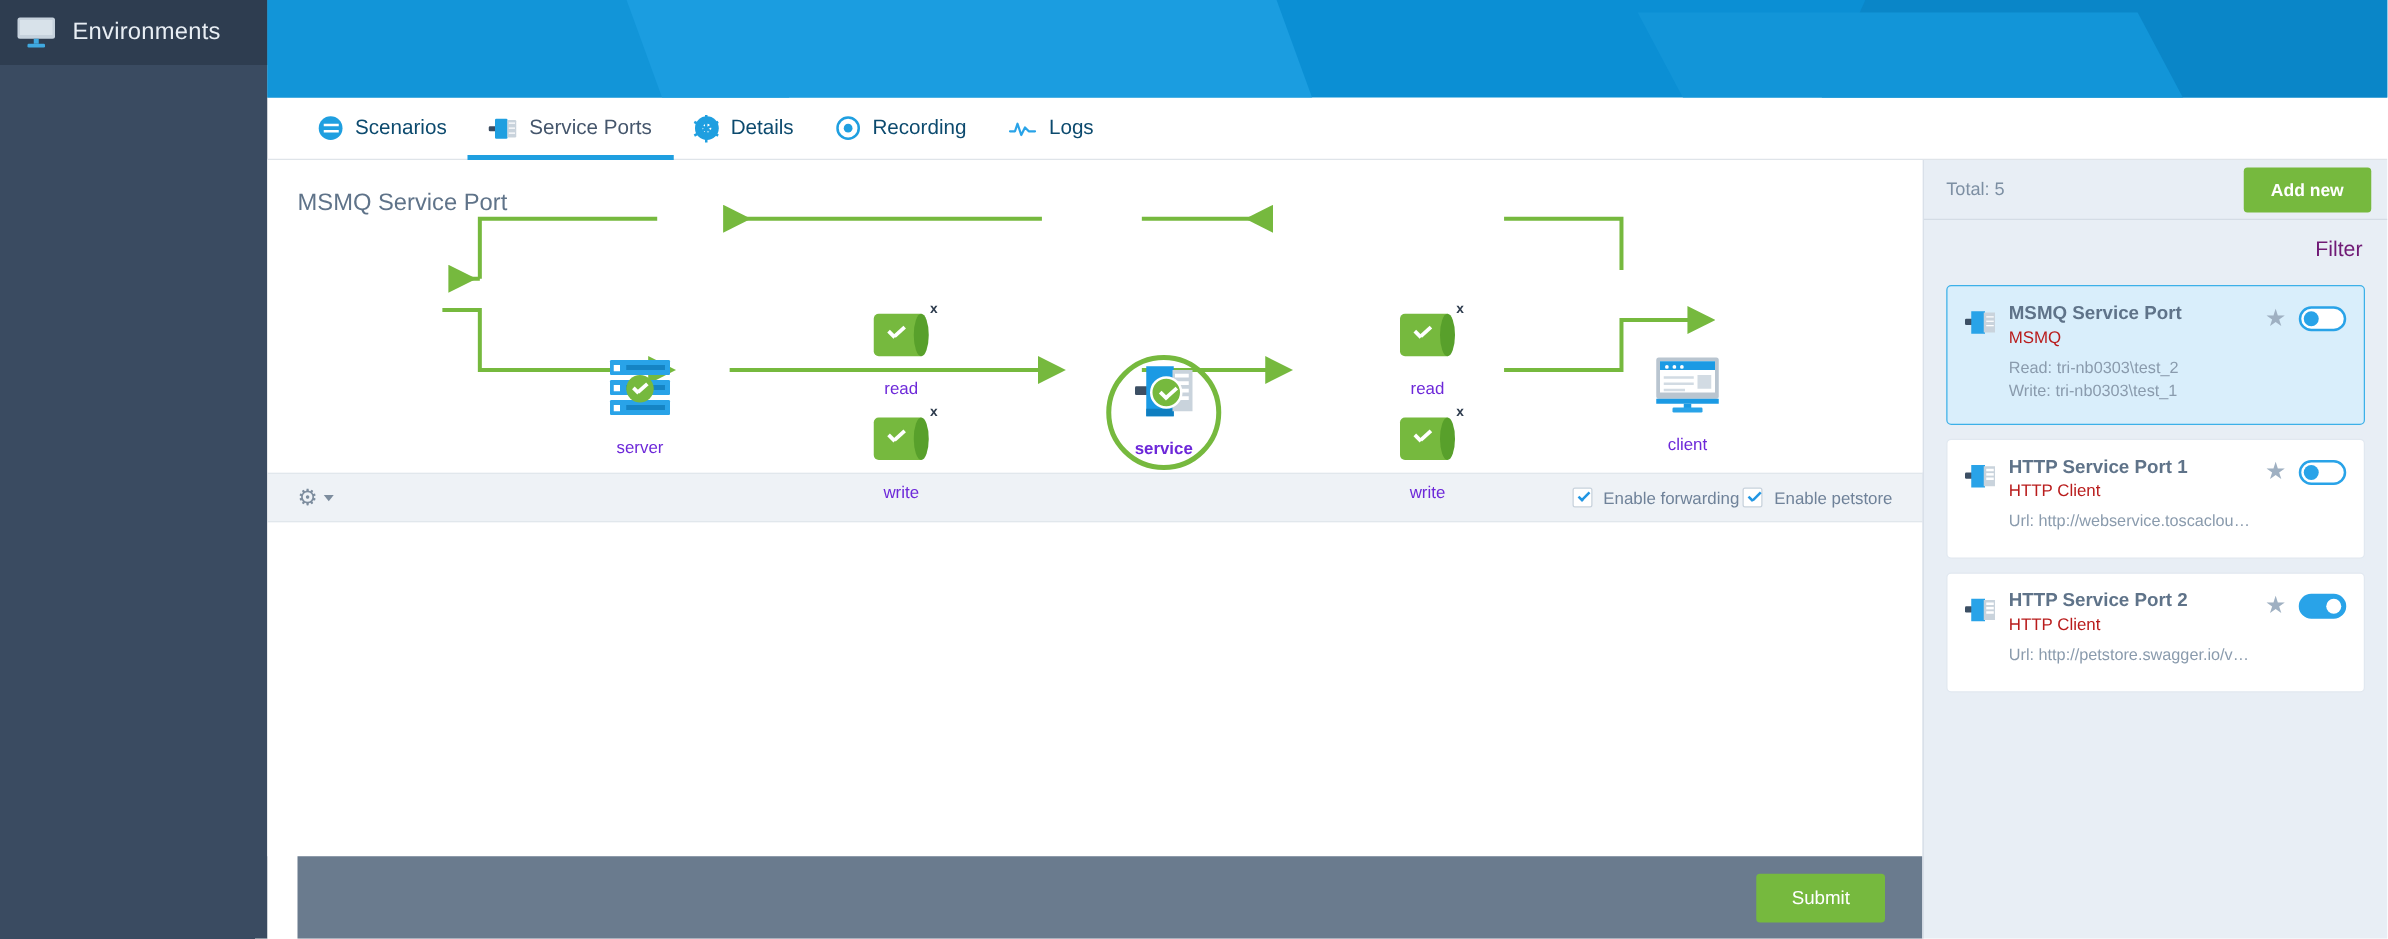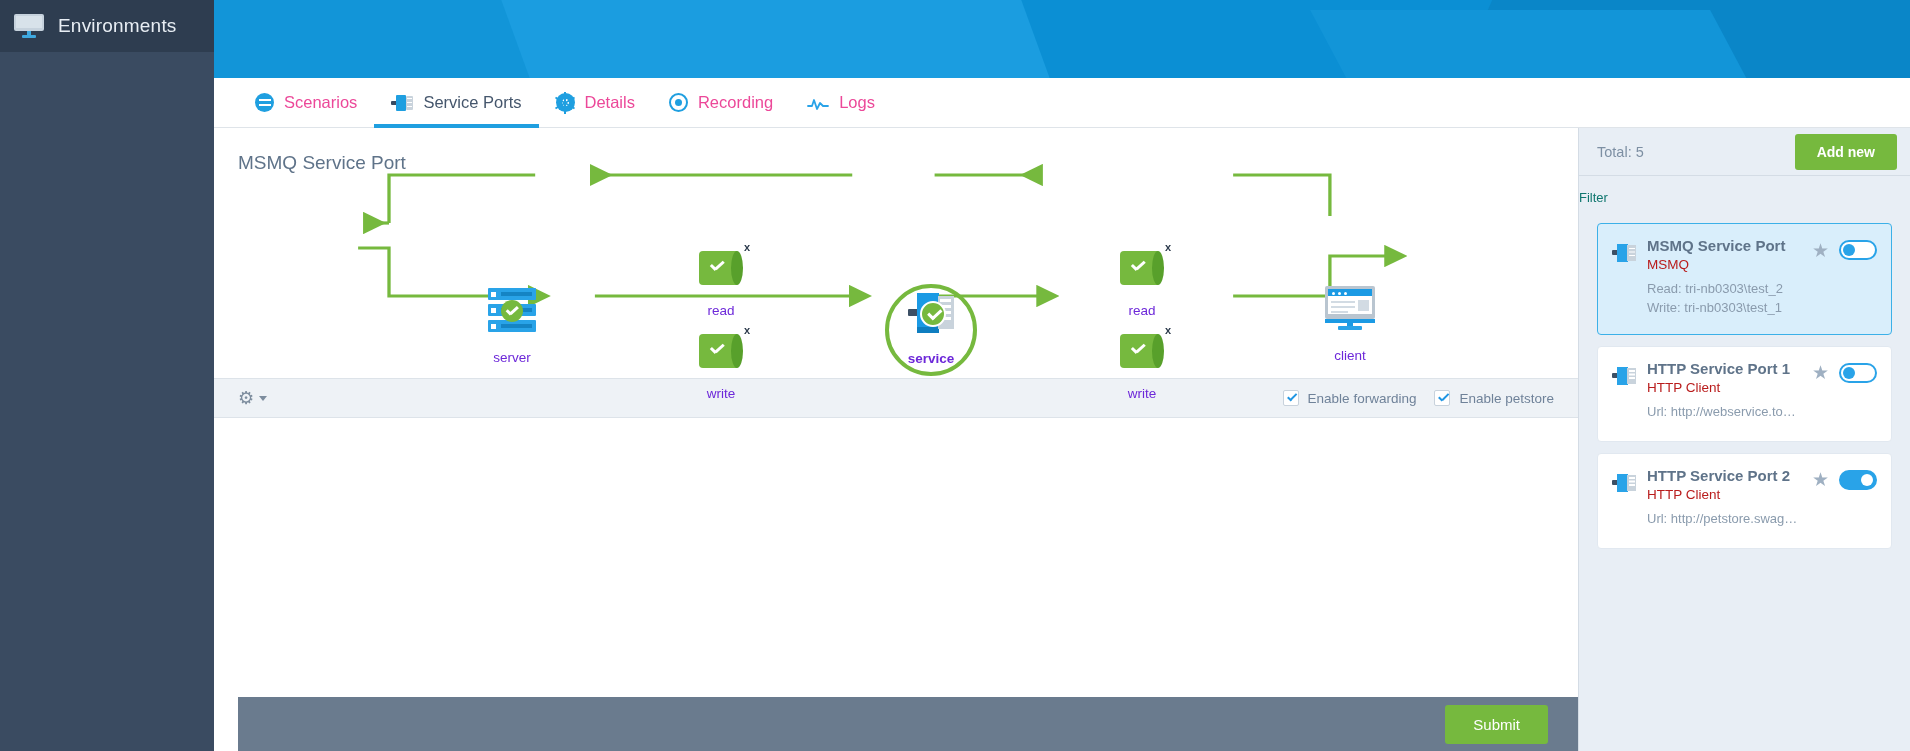--- a/index.html
+++ b/index.html
@@ -43,21 +43,21 @@
   .banner .f4 { position:absolute; right:160px; top:10px; width:400px; height:150px;
      background:#1295d8; transform:skewX(28deg); }
 
   
   .tabbar {
     height:50px; flex:none; background:#ffffff; border-bottom:1px solid #dfe4e9;
     display:flex; align-items:stretch; padding-left:24px;
   }
   .tab {
     display:flex; align-items:center; gap:10px; padding:0 17px;
-    font-size:16.5px; color:#ec4899; cursor:pointer; position:relative;
+    font-size:16.5px; color:#0c4a6e; cursor:pointer; position:relative;
   }
   .tab .tlabel { white-space:nowrap; }
   .tab.active { color:#45566c; }
   .tab.active:after {
     content:""; position:absolute; left:0; right:0; bottom:-1px; height:4px; background:#1f9fe0;
   }
   .ico { flex:none; display:inline-block; position:relative; }
 
   
   .ico-scen { width:19px; height:19px; border-radius:50%; background:#1f9fe0; }
@@ -143,43 +143,43 @@
   .svc-ico .bdg:after{content:"";position:absolute;left:9px;top:9.5px;width:12px;height:3px;background:#fff;transform:rotate(-42deg);}
 
   
   .optbar {
     height:40px; flex:none; background:#eef2f6; border-top:1px solid #dde3e9; border-bottom:1px solid #dde3e9;
     display:flex; align-items:center; padding:0 24px; justify-content:space-between;
   }
   .gear-btn { display:flex; align-items:center; gap:5px; cursor:pointer; color:#8c9cad; }
   .gear-glyph { font-size:18px; line-height:1; color:#7d8d9e; }
   .caret-d { width:0;height:0;border-left:4px solid transparent;border-right:4px solid transparent;border-top:5px solid #7d8d9e; }
-  .checks { display:flex; align-items:center; gap:18px; }
+  .checks { display:flex; align-items:center; gap:3px; }
   .chk-item { display:flex; align-items:center; gap:9px; font-size:13.5px; color:#6f8299; cursor:pointer;}
   .chk-box { width:16px;height:16px;background:#fff;border:1px solid #c8d2dc;border-radius:2px;position:relative;flex:none;}
   .chk-box:before{content:"";position:absolute;left:3px;top:7px;width:5px;height:2.2px;background:#2196e3;transform:rotate(45deg);}
   .chk-box:after{content:"";position:absolute;left:5.5px;top:5px;width:9px;height:2.2px;background:#2196e3;transform:rotate(-45deg);}
 
   .blank-area { flex:1; background:#fff; }
 
   
-  .footer { height:54px; flex:none; background:#6a7b8e; display:flex; align-items:center;
+  .footer { height:66px; flex:none; background:#6a7b8e; display:flex; align-items:center;
             justify-content:flex-end; padding-right:30px;margin-left:24px; }
   .submit-btn { background:#76b93e; color:#fff; font-size:15px; padding:11px 28px; border:none;
      border-radius:3px; cursor:pointer; font-family:inherit; }
 
   
-  .right-panel { width:332px; flex:none; background:#e8eef5; border-left:1px solid #d4dce5;
+  .right-panel { width:372px; flex:none; background:#e8eef5; border-left:1px solid #d4dce5;
      display:flex; flex-direction:column; height:100%; }
   .rp-top { height:48px; flex:none; display:flex; align-items:center; justify-content:space-between;
      padding:0 13px 0 18px; border-bottom:1px solid #d4dce5; }
   .rp-total { font-size:14.5px; color:#7d8fa3; }
   .add-new { background:#76b93e; color:#fff; font-size:14px; font-weight:bold; padding:10px 22px;
      border:none; border-radius:3px; cursor:pointer; font-family:inherit; }
-  .rp-filter { padding:14px 20px 6px 0; font-size:13px; color:#0f766e; cursor:pointer;}
+  .rp-filter { text-align:right; padding:14px 20px 6px 0; font-size:17px; color:#701a75; cursor:pointer;}
   .rp-list { padding:12px 18px 10px 18px; display:flex; flex-direction:column; gap:11px; }
 
   .card { background:#fff; border:1px solid #e1e8f0; border-radius:4px; padding:13px 14px 16px 14px;
      position:relative; cursor:pointer; min-height:96px; }
   .card.selected { background:#d9eefb; border:1px solid #3cb0e8; }
   .card-row { display:flex; align-items:flex-start; gap:11px; }
   .card-ico { position:relative; width:24px; height:20px; flex:none; margin-top:6px; }
   .card-ico .pin { position:absolute; left:0; top:7px; width:6px; height:5px; background:#3c4f64; border-radius:1px;}
   .card-ico .bx  { position:absolute; left:5px; top:1px; width:11px; height:18px; background:#29a3e8;}
   .card-ico .rk  { position:absolute; left:15px; top:2px; width:9px; height:16px; background:#c9d3dc;}

